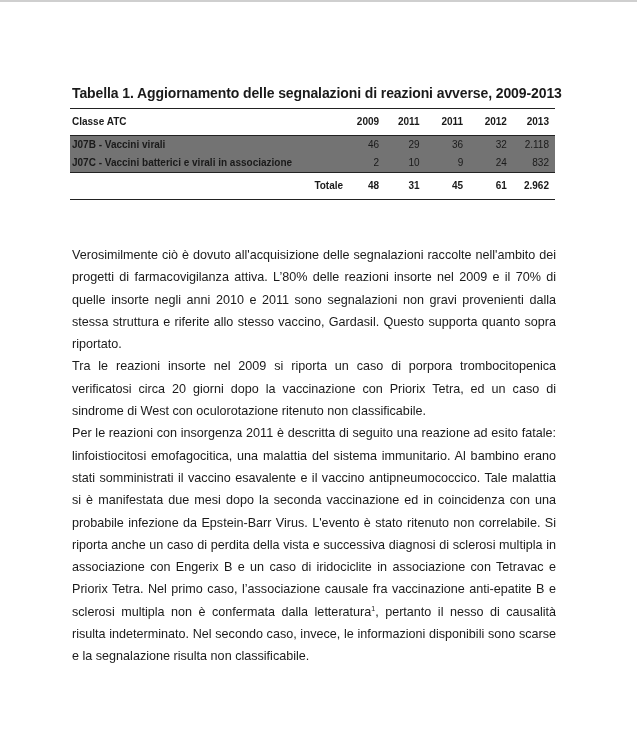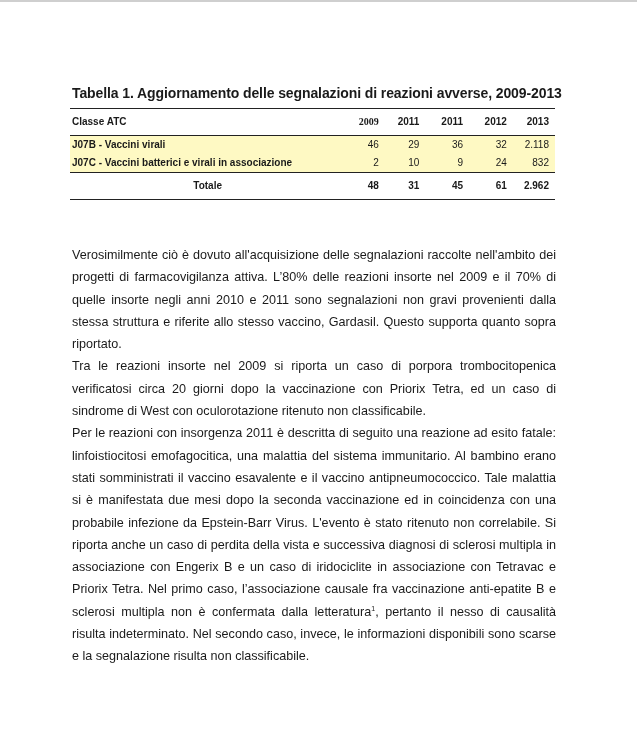--- a/index.html
+++ b/index.html
@@ -19,25 +19,25 @@
   table.data {
     position: absolute; left: -2px; top: 108px; width: 485px;
     border-collapse: collapse; font-size: 10px;
   }
   table.data th, table.data td { padding: 0 0; height: 18px; line-height: 18px; }
   table.data thead tr { border-top: 1.5px solid #222; border-bottom: 1.5px solid #222; }
   table.data thead th { height: 26px; line-height: 26px; font-weight: bold; text-align: right; }
   table.data thead th.first { text-align: left; padding-left: 2px; }
   table.data tbody td { text-align: right; }
   table.data tbody td.first { text-align: left; font-weight: bold; padding-left: 2px; white-space: nowrap; }
-  table.data tbody tr.shade { background: #fef9c3; }
+  table.data tbody tr.shade { background: #737373; }
   table.data tfoot tr { border-top: 1.5px solid #222; border-bottom: 1.5px solid #222; }
   table.data tfoot td { height: 26px; line-height: 26px; font-weight: bold; text-align: right; }
-  table.data tfoot td.first { text-align: center; padding-left: 2px; }
-  .c1 { width: 286px; } .c2 { width: 40px; font-family: Liberation Serif, serif; } .c3 { width: 46px; } .c4 { width: 50px; } .c5 { width: 50px; } .c6 { width: 47px; padding-right: 6px !important; }
+  table.data tfoot td.first { text-align: right; padding-left: 2px; }
+  .c1 { width: 286px; } .c2 { width: 40px; } .c3 { width: 46px; } .c4 { width: 50px; } .c5 { width: 50px; } .c6 { width: 47px; padding-right: 6px !important; }
   .body-text {
     position: absolute; left: 0; top: 244px; width: 484px;
     font-size: 12.6px; line-height: 22.3px; text-align: justify;
   }
   .body-text p { margin: 0; }
   sup { font-size: 7px; line-height: 0; }
 </style>
 </head>
 <body>
 

